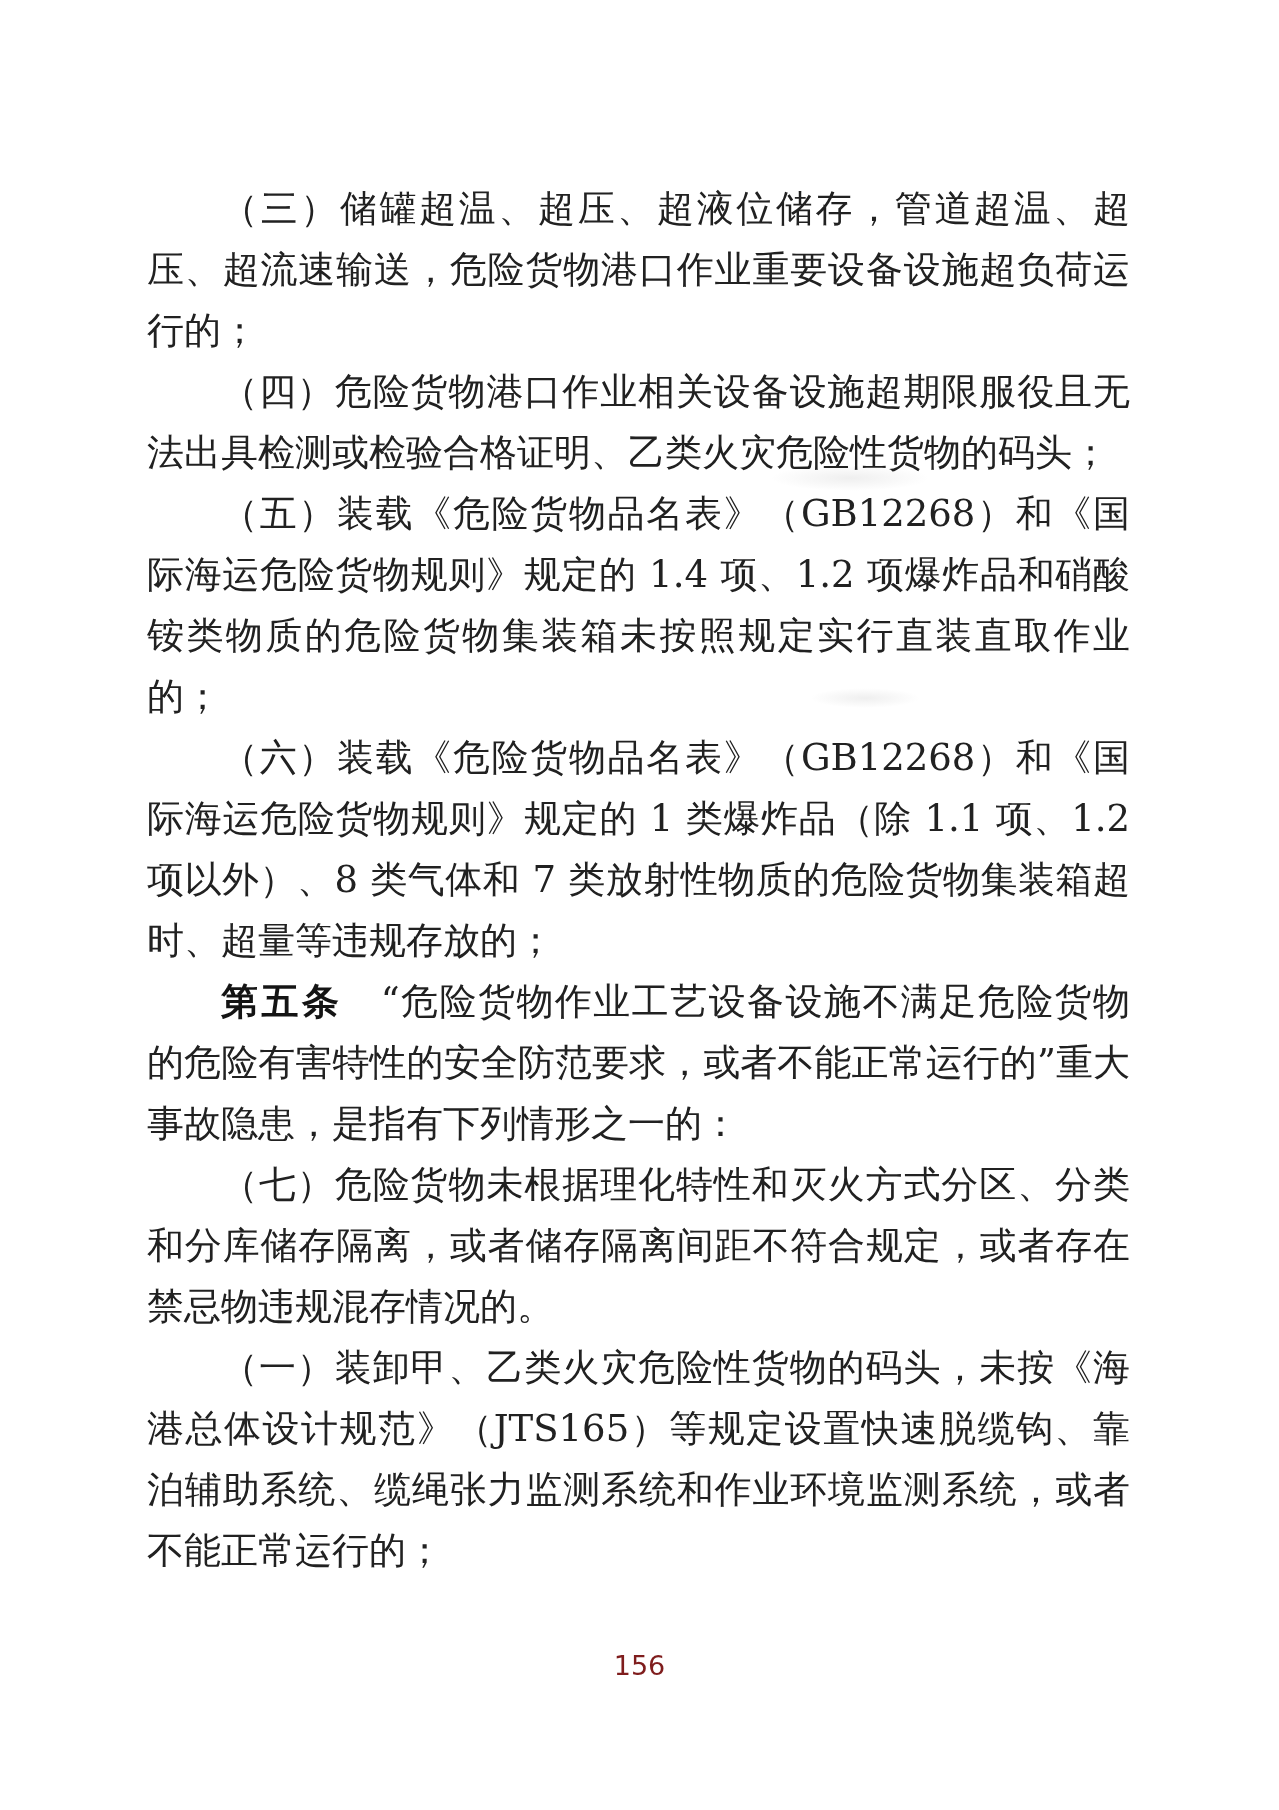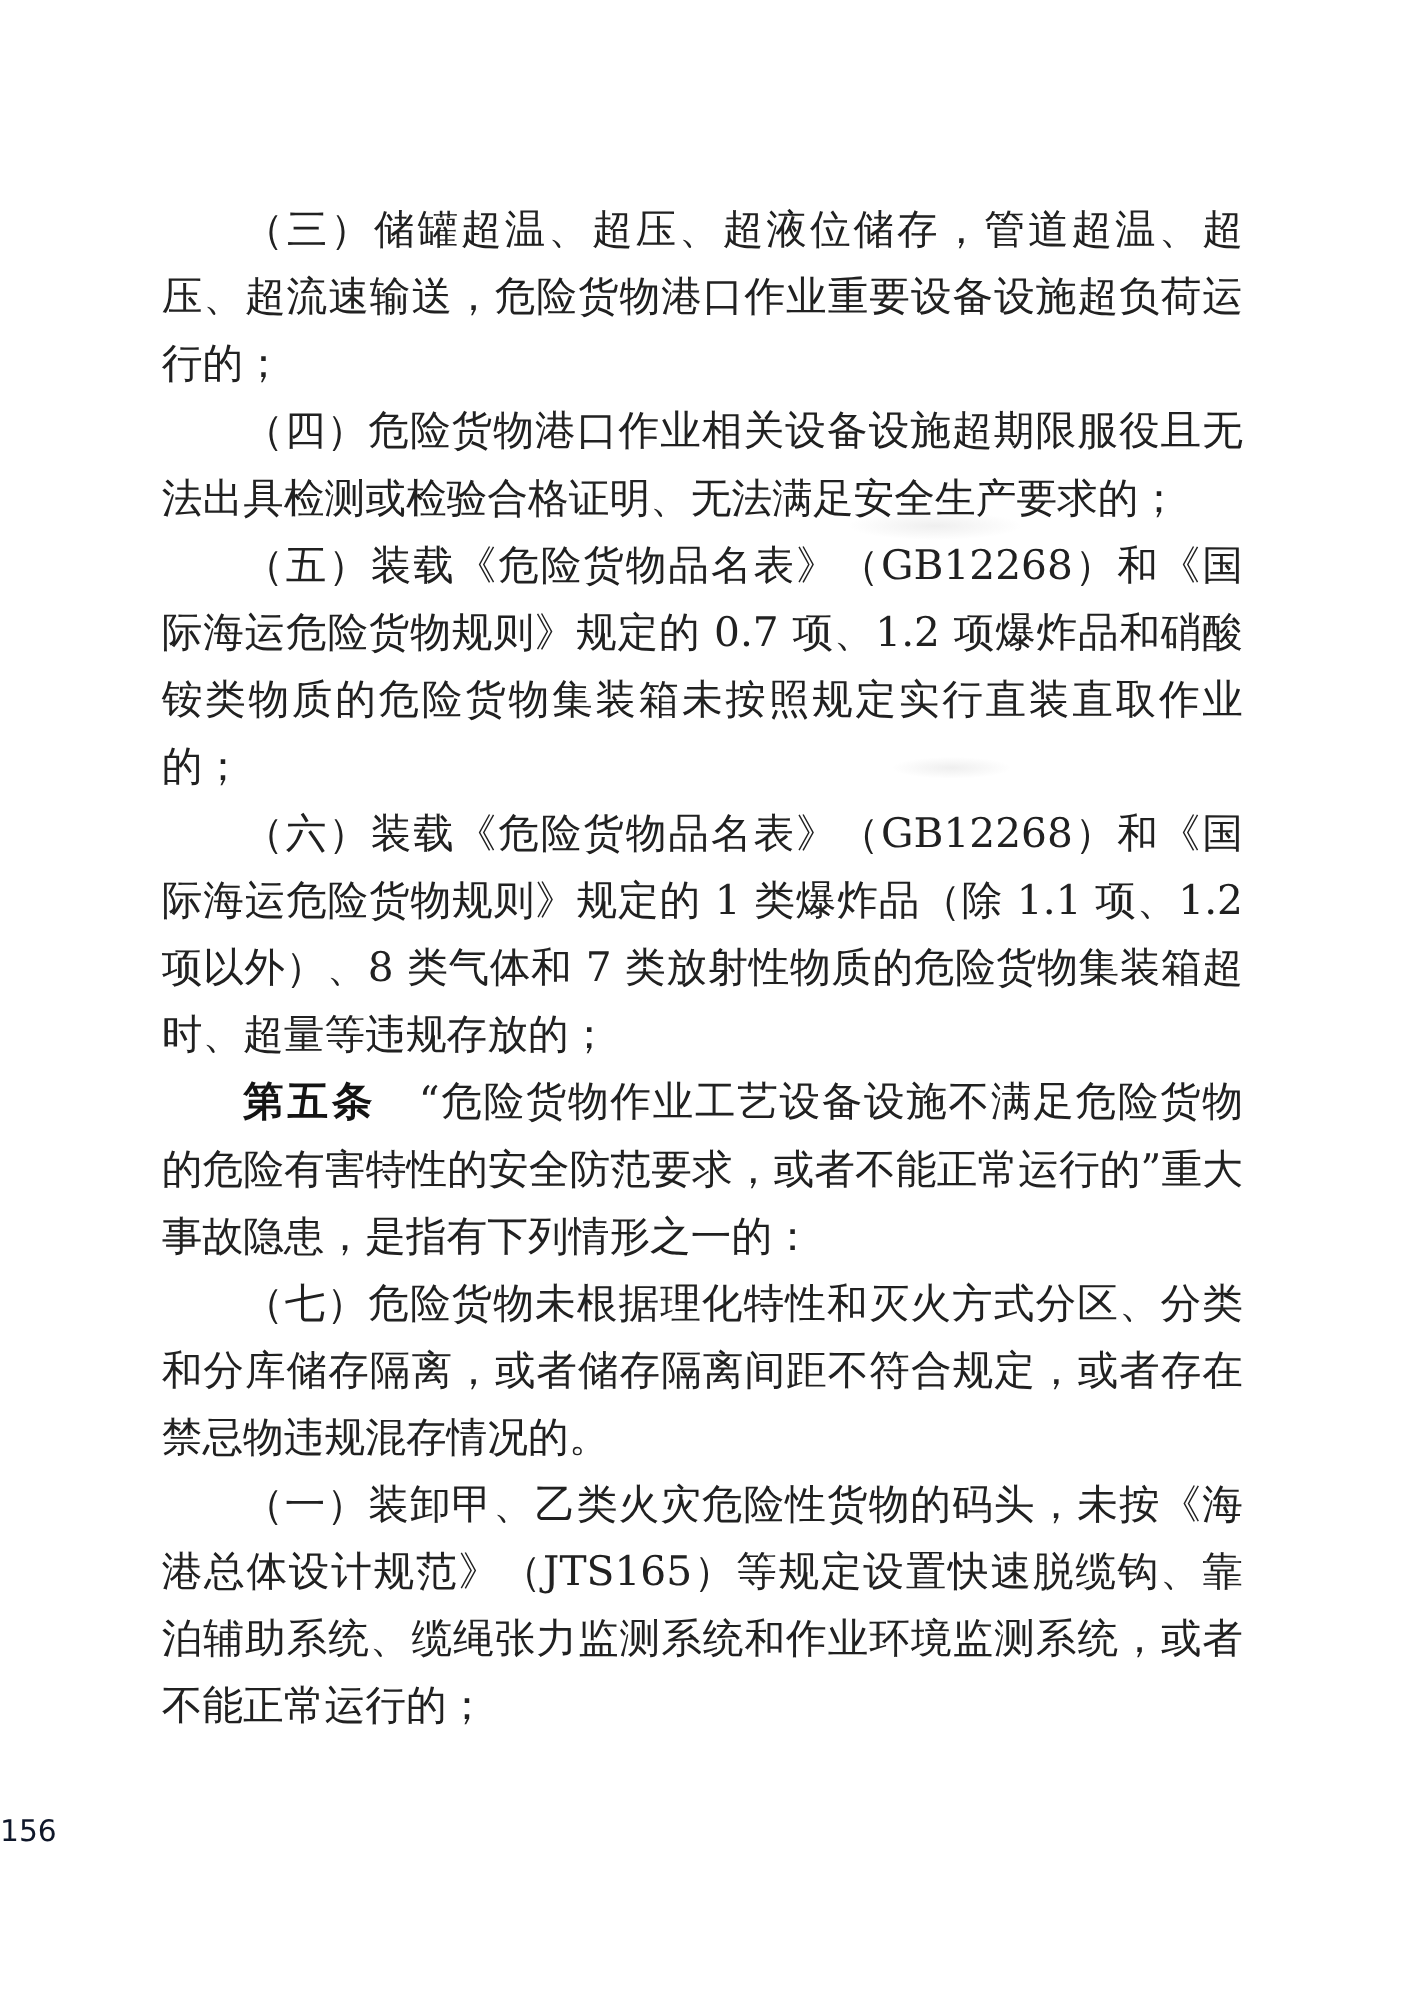--- a/index.html
+++ b/index.html
@@ -37,22 +37,23 @@
     font-weight: 700;
     font-family: "DejaVu Sans", sans-serif;
     letter-spacing: 2px;
     color: #141414;
   }
   .page-number {
     position: absolute;
     top: 1650px;
     left: 0;
     width: 100%;
+    text-align: center;
     font-size: 27px;
-    color: #0f172a;
+    color: #7f1d1d;
     font-family: "DejaVu Sans", sans-serif;
   }
   .smudge {
     position: absolute;
     border-radius: 50%;
     background: radial-gradient(ellipse at center, rgba(130,130,130,0.13) 0%, rgba(255,255,255,0) 70%);
     pointer-events: none;
   }
   .smudge-1 { left: 770px; top: 465px; width: 160px; height: 26px; }
   .smudge-2 { left: 810px; top: 688px; width: 110px; height: 20px; }
@@ -60,22 +61,22 @@
 </head>
 <body>
 
 <div class="page">
 
   <div class="smudge smudge-1"></div>
   <div class="smudge smudge-2"></div>
 
   <div class="content">
     <p>（三）储罐超温、超压、超液位储存，管道超温、超压、超流速输送，危险货物港口作业重要设备设施超负荷运行的；</p>
-    <p>（四）危险货物港口作业相关设备设施超期限服役且无法出具检测或检验合格证明、无法满足安全生产要求的；</p>
-    <p>（五）装载《危险货物品名表》（GB12268）和《国际海运危险货物规则》规定的 0.7 项、1.2 项爆炸品和硝酸铵类物质的危险货物集装箱未按照规定实行直装直取作业的；</p>
+    <p>（四）危险货物港口作业相关设备设施超期限服役且无法出具检测或检验合格证明、乙类火灾危险性货物的码头；</p>
+    <p>（五）装载《危险货物品名表》（GB12268）和《国际海运危险货物规则》规定的 1.4 项、1.2 项爆炸品和硝酸铵类物质的危险货物集装箱未按照规定实行直装直取作业的；</p>
     <p>（六）装载《危险货物品名表》（GB12268）和《国际海运危险货物规则》规定的 1 类爆炸品（除 1.1 项、1.2 项以外）、8 类气体和 7 类放射性物质的危险货物集装箱超时、超量等违规存放的；</p>
     <p><span class="term">第五条</span><span>　“危险货物作业工艺设备设施不满足危险货物的危险有害特性的安全防范要求，或者不能正常运行的”重大事故隐患，是指有下列情形之一的：</span></p>
     <p>（七）危险货物未根据理化特性和灭火方式分区、分类和分库储存隔离，或者储存隔离间距不符合规定，或者存在禁忌物违规混存情况的。</p>
     <p>（一）装卸甲、乙类火灾危险性货物的码头，未按《海港总体设计规范》（JTS165）等规定设置快速脱缆钩、靠泊辅助系统、缆绳张力监测系统和作业环境监测系统，或者不能正常运行的；</p>
   </div>
 
   <div class="page-number">156</div>
 
 </div>
 

